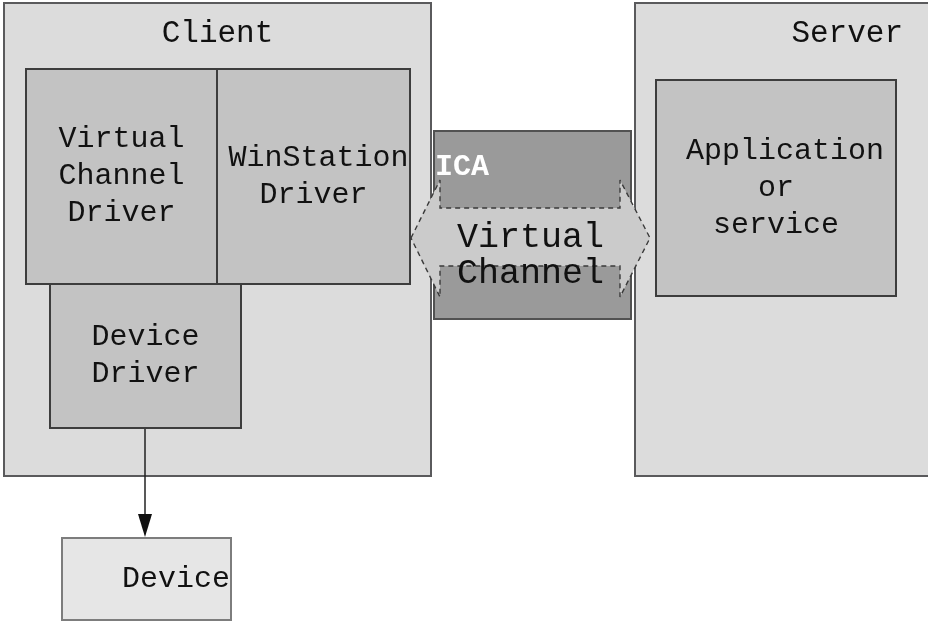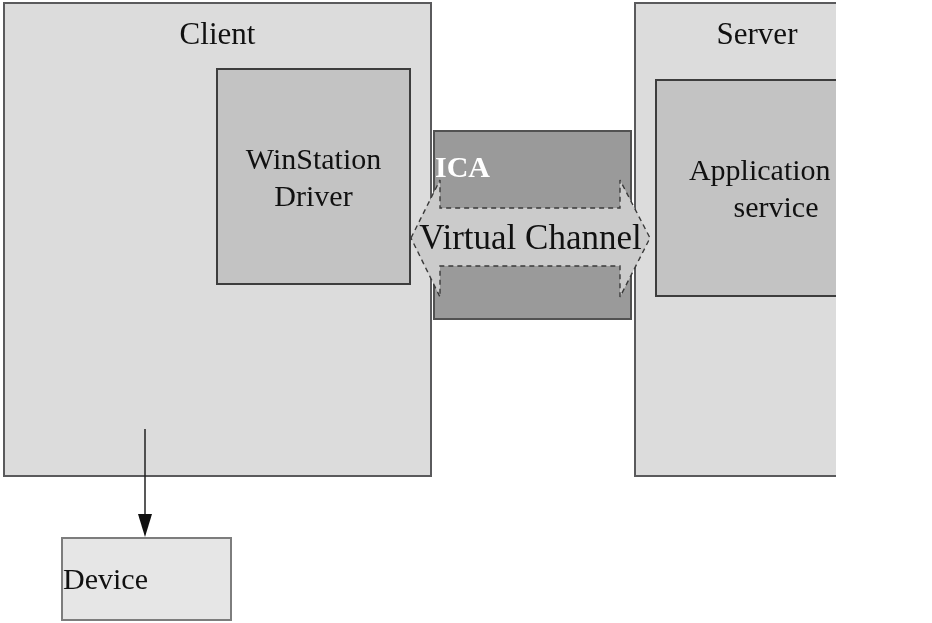--- a/index.html
+++ b/index.html
@@ -6,37 +6,37 @@
     --outer-fill:#dcdcdc; --outer-border:#5a5a5c;
     --inner-fill:#c3c3c3; --inner-border:#3d3d3d;
     --band-fill:#9a9a9a;  --band-border:#525252;
     --arrow-fill:#cbcbcb; --arrow-border:#3a3a3a;
     --device-fill:#e6e6e6;--device-border:#7d7d7d;
     --text:#111111; --ica-text:#ffffff; --page-bg:#ffffff;
   }
   * { margin:0; padding:0; box-sizing:border-box; }
   html,body { background:var(--page-bg); }
   .stage {
-    position:relative; width:836px; height:623px;
+    position:relative; width:928px; height:623px;
     background:var(--page-bg); overflow:hidden;
-    font-family:Liberation Serif, serif;
+    font-family:Liberation Mono, monospace;
     color:var(--text);
     padding-left:7px;
   }
   .outer-box {
     position:absolute; background:var(--outer-fill);
     border:2px solid var(--outer-border);
   }
   .client-box { left:3px; top:2px; width:429px; height:475px; }
   .server-box { left:634px; top:2px; width:296px; height:475px; }
   .zone-title {
     position:absolute; top:13px; left:0; right:0;
     text-align:center; font-size:31px; line-height:34px;
   }
-  .server-box .zone-title { transform:translateX(-25px); }
+  .server-box .zone-title { transform:translateX(-25px);text-align:right; }
   .inner-box {
     position:absolute; background:var(--inner-fill);
     border:2px solid var(--inner-border);
     display:flex; align-items:center; justify-content:center;
     text-align:center; font-size:30px; line-height:37px;
   }
   .vcd-box { left:25px; top:68px;  width:193px; height:217px; }
   .ws-box  { left:216px; top:68px; width:195px; height:217px; }
   .dd-box  { left:49px; top:283px; width:193px; height:146px; }
   .app-box { left:655px; top:79px; width:242px; height:218px; }
@@ -57,39 +57,45 @@
   .harrow-svg { position:absolute; left:409px; top:177px; z-index:5; }
   .vc-label {
     position:absolute; left:409px; top:220px; width:243px;
     text-align:center; font-size:35px; line-height:36px;
     z-index:6; color:var(--text);
   }
   .connector-svg { position:absolute; left:136px; top:429px; z-index:3; }
   .device-box {
     position:absolute; left:61px; top:537px; width:171px; height:84px;
     background:var(--device-fill); border:2px solid var(--device-border);
-    display:flex; align-items:center; justify-content:flex-start;
+    display:flex; align-items:center; justify-content:flex-end;
     font-size:30px;
   }
 </style>
 </head>
 <body>
 
 <div class="stage">
 
   <div class="outer-box client-box">
     <div class="zone-title">Client</div>
   </div>
 
   <div class="outer-box server-box">
     <div class="zone-title">Server</div>
   </div>
 
+  <div class="inner-box vcd-box">
+    <span class="label-wrap-140">Virtual Channel Driver</span>
+  </div>
   <div class="inner-box ws-box">
     <span class="label-wrap-160">WinStation Driver</span>
+  </div>
+  <div class="inner-box dd-box">
+    <span class="label-wrap-120">Device Driver</span>
   </div>
 
   <div class="inner-box app-box">
     <span class="label-wrap-170">Application or service</span>
   </div>
 
   <div class="ica-band">
     <div class="ica-label">ICA</div>
   </div>
 

